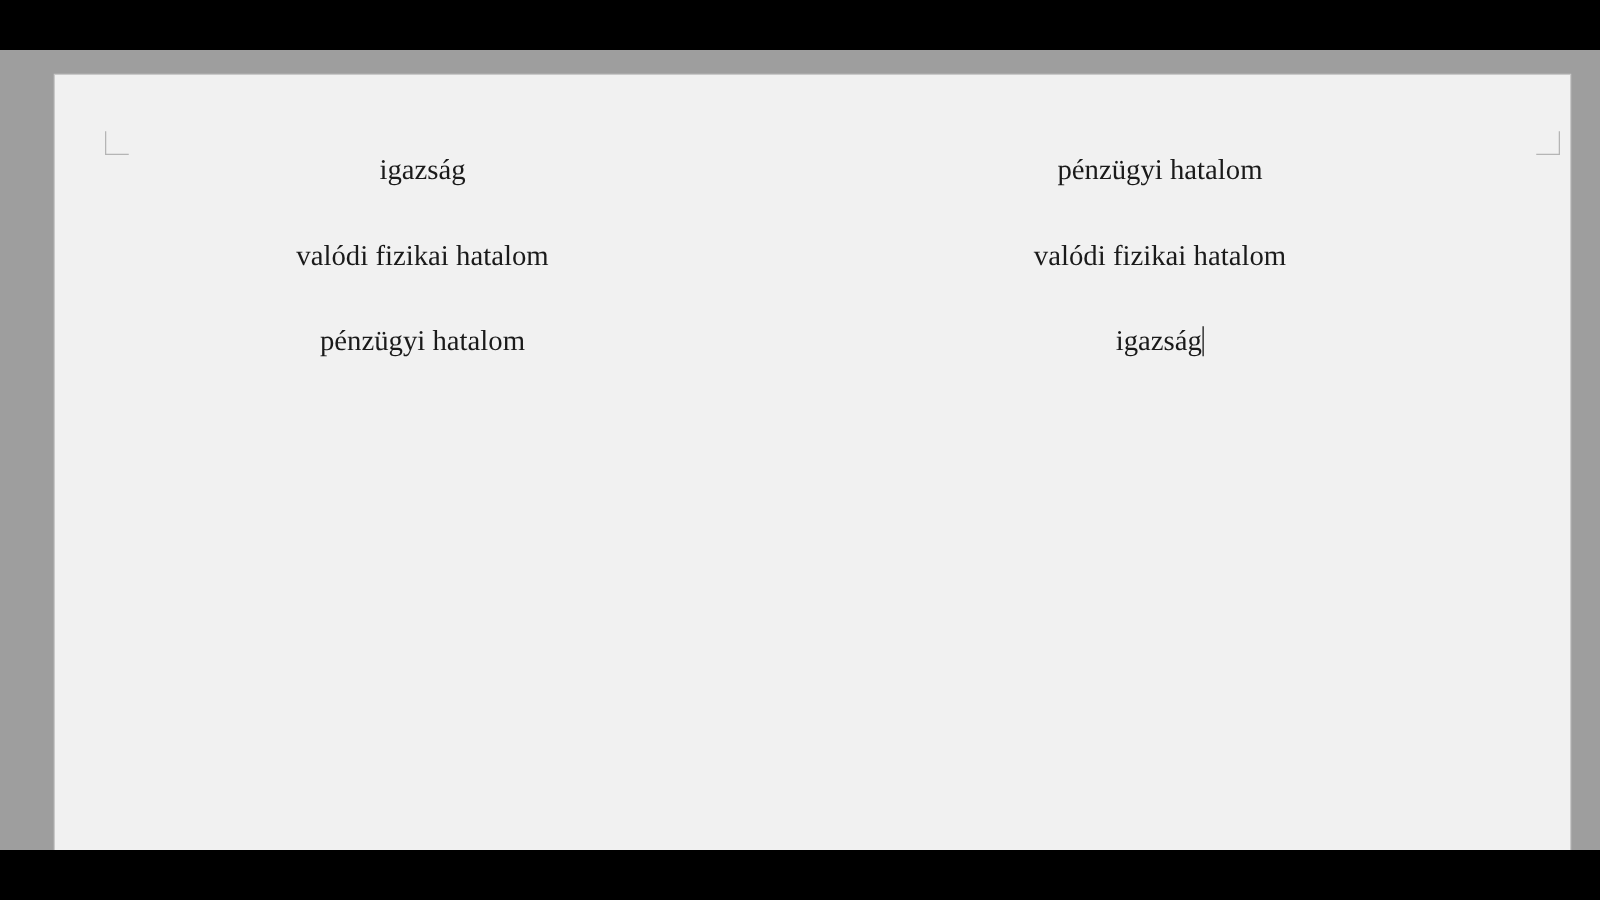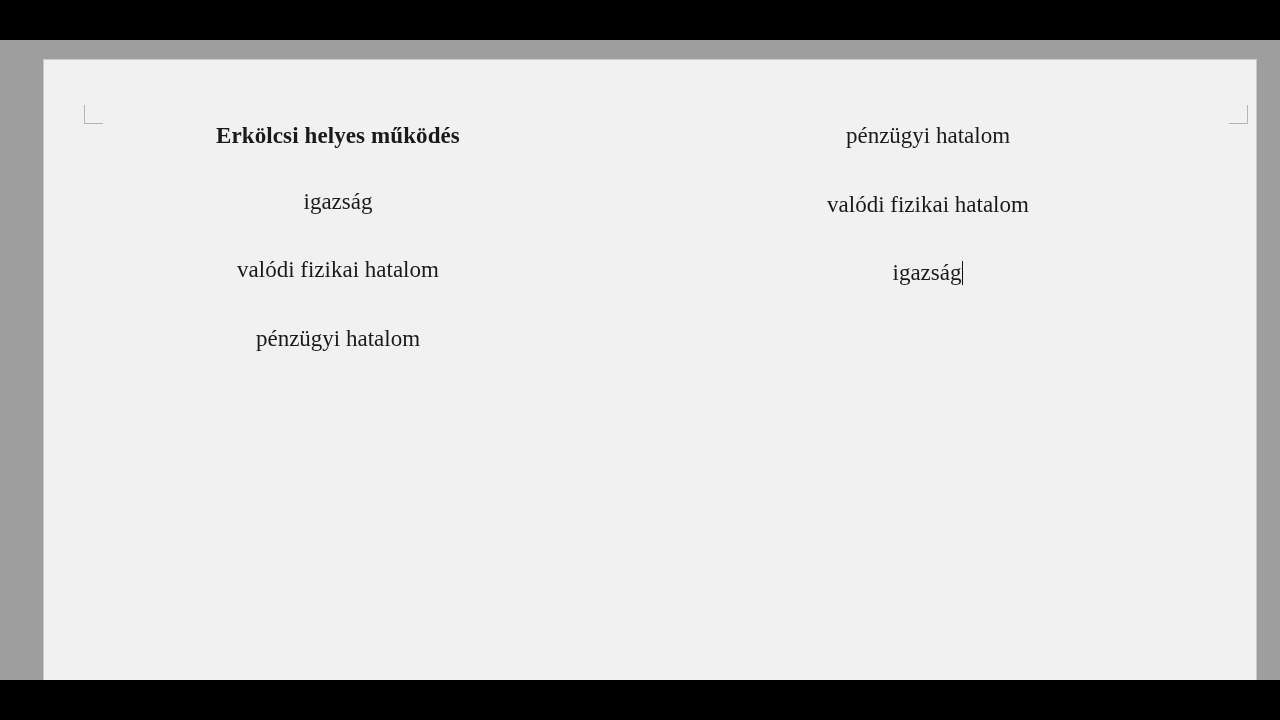--- a/index.html
+++ b/index.html
@@ -120,21 +120,20 @@
   <div class="app-backdrop"></div>
 
   <div class="page">
 
     <div class="corner tl"></div>
     <div class="corner tr"></div>
 
     <div class="columns">
 
       <div class="column left">
-        <p class="col-heading">Erkölcsi helyes működés</p>
         <p class="col-line">igazság</p>
         <p class="col-line">valódi fizikai hatalom</p>
         <p class="col-line">pénzügyi hatalom</p>
       </div>
 
       <div class="column right">
         <p class="col-line">pénzügyi hatalom</p>
         <p class="col-line">valódi fizikai hatalom</p>
         <p class="col-line"><span>igazság</span><span class="caret"></span></p>
       </div>

